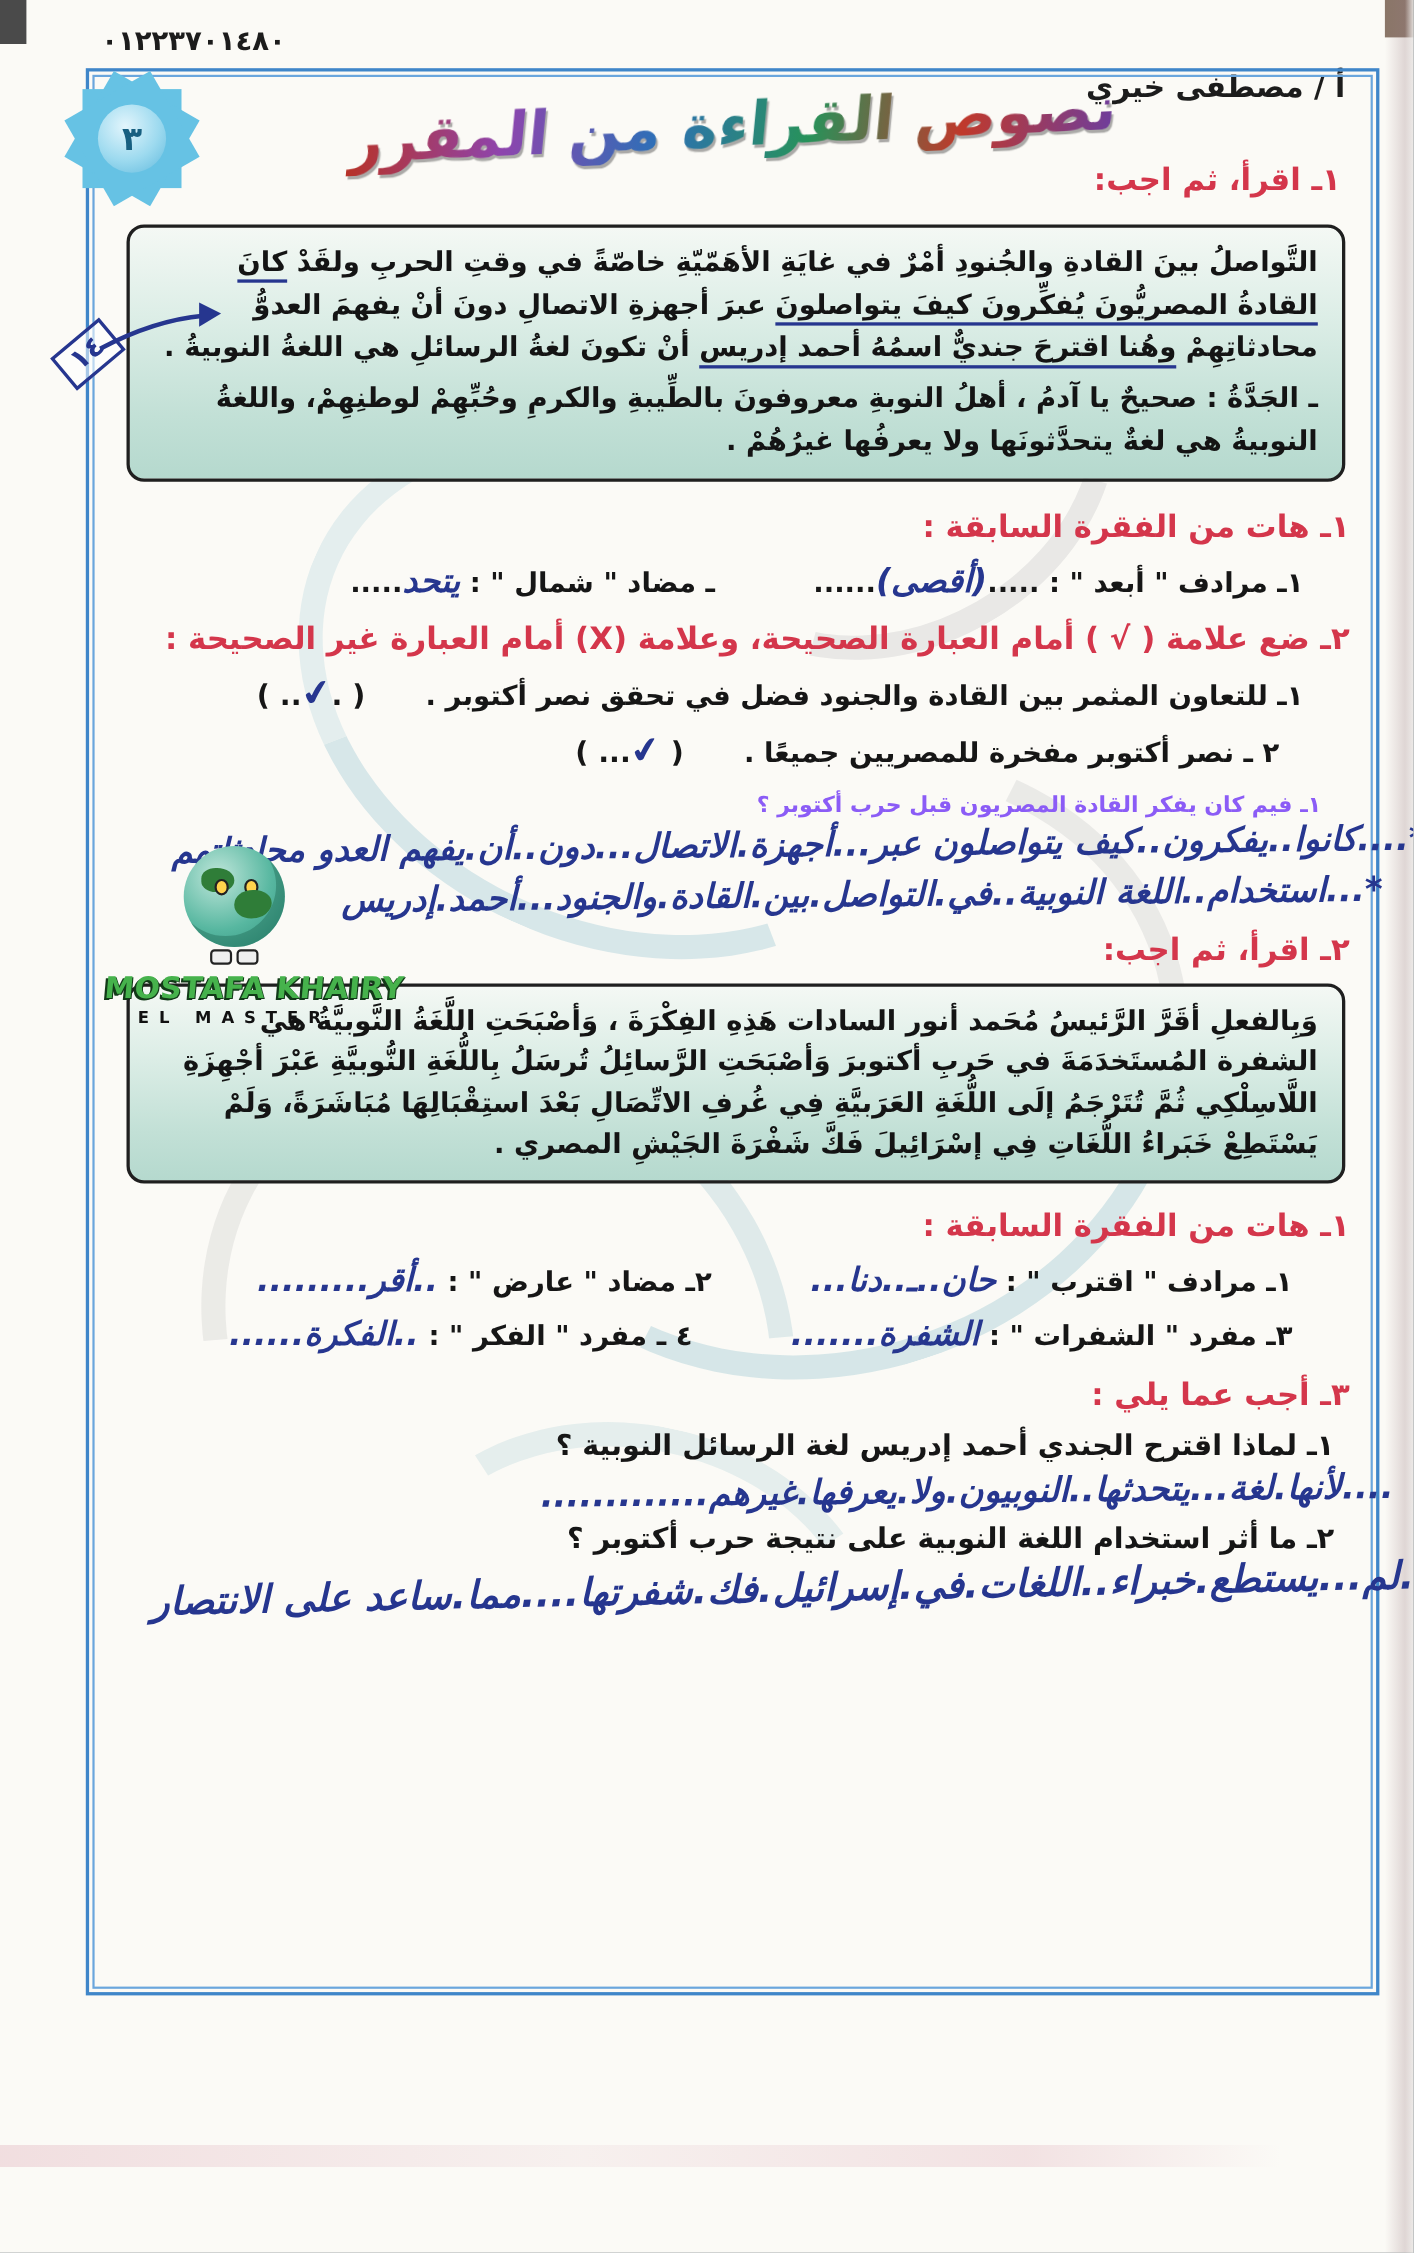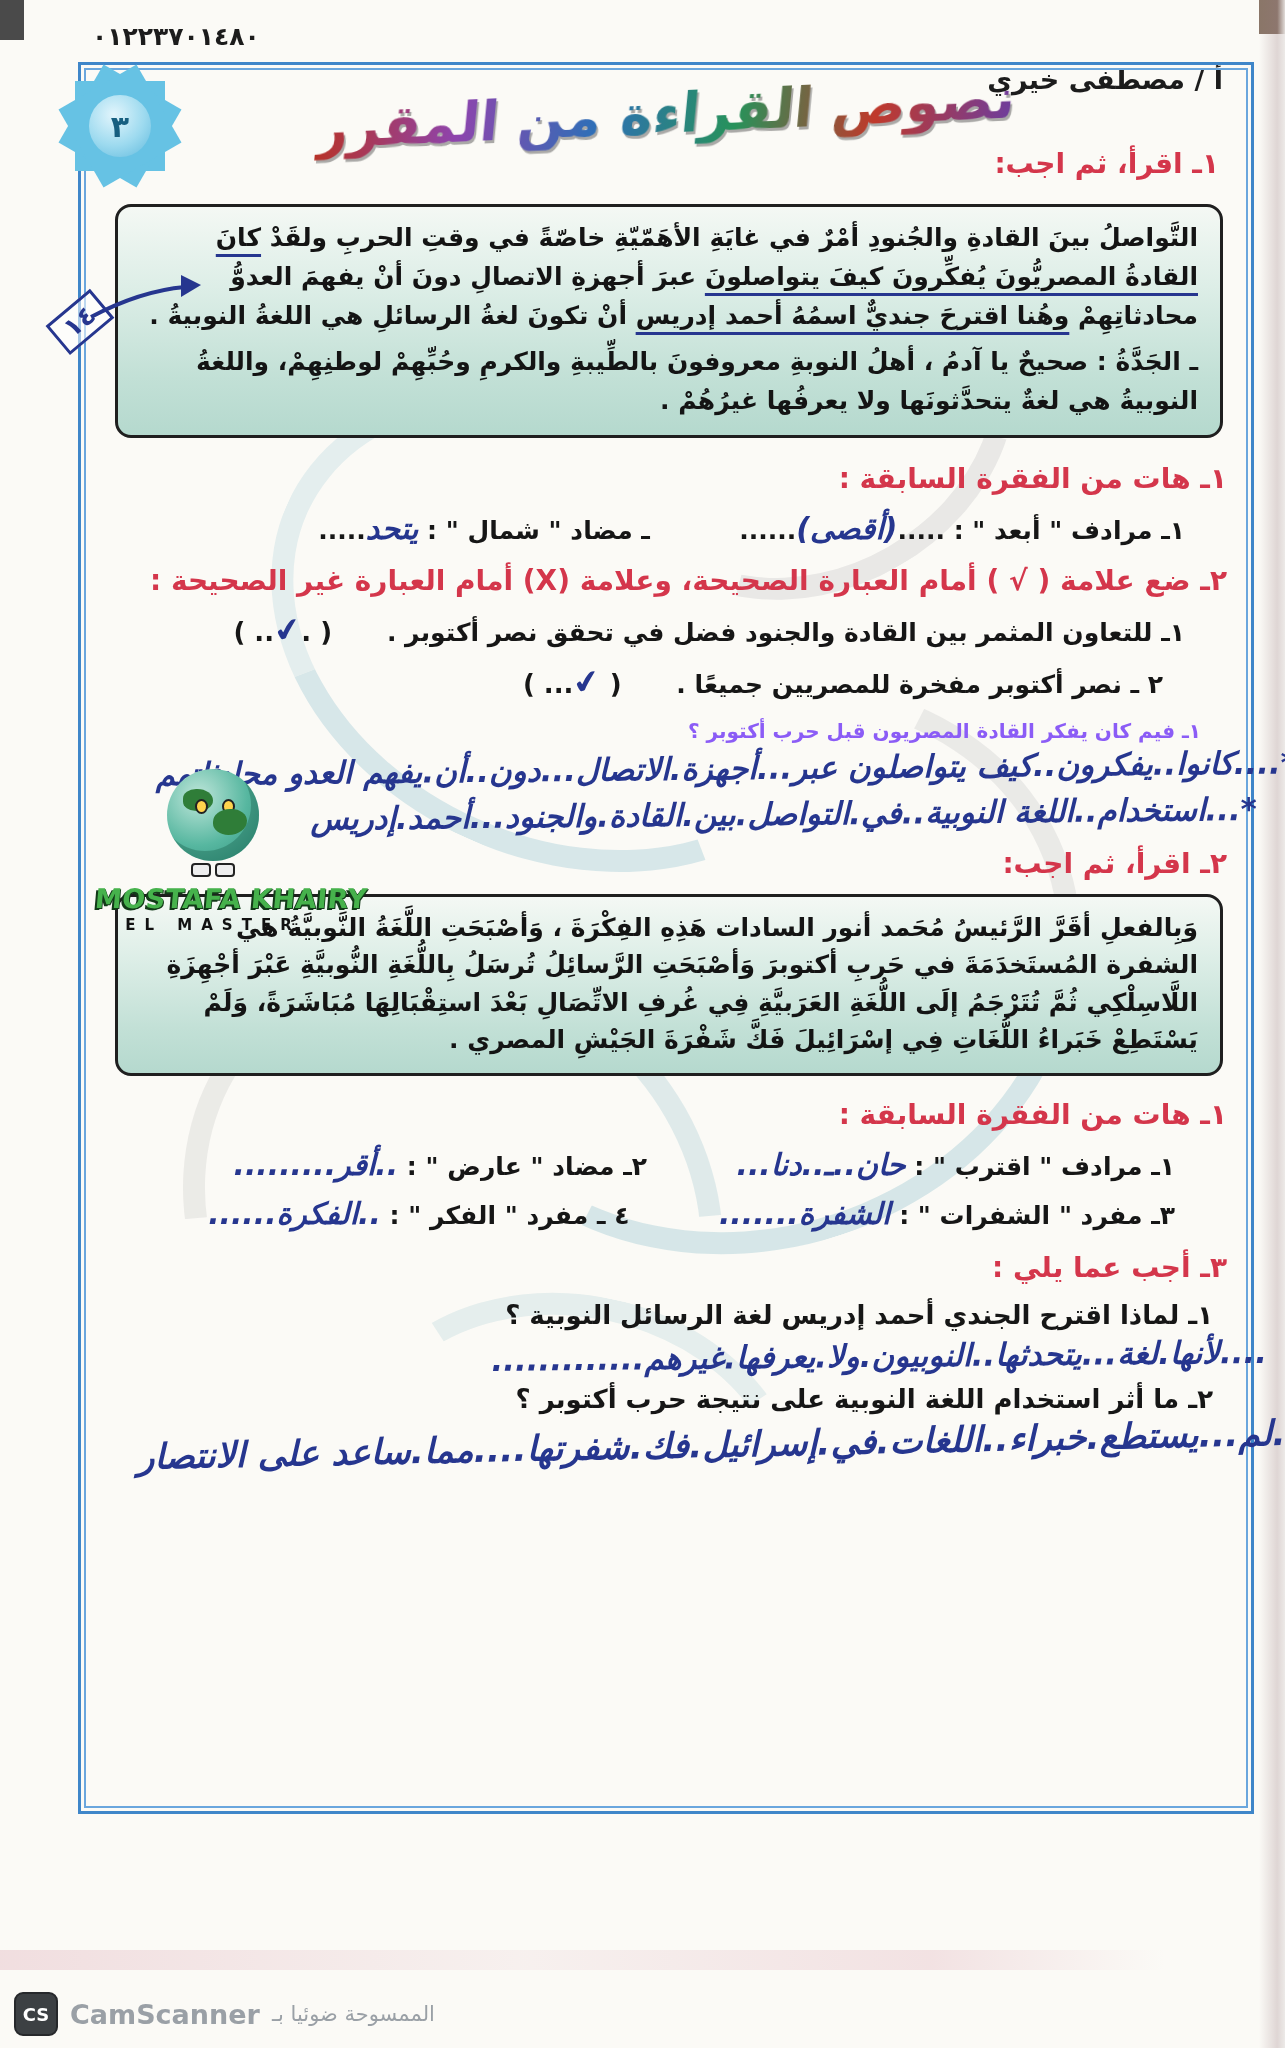--- a/index.html
+++ b/index.html
@@ -200,19 +200,14 @@
 
       <div class="q-blackq">١ـ لماذا اقترح الجندي أحمد إدريس لغة الرسائل النوبية ؟</div>
       <div class="hand-line" style="margin:10px -40px 0 -30px;">....لأنها.لغة...يتحدثها..النوبيون.ولا.يعرفها.غيرهم.............</div>
 
       <div class="q-blackq" style="margin-top:8px;">٢ـ ما أثر استخدام اللغة النوبية على نتيجة حرب أكتوبر ؟</div>
       <div class="hand-line" style="margin:12px -72px 0 -80px;font-size:35px;transform:rotate(-1.2deg);">..لم...يستطع.خبراء..اللغات.في.إسرائيل.فك.شفرتها....مما.ساعد على الانتصار</div>
 
     </div>
   </div>
 
-  <div class="footer">
-    <div class="cs-badge">CS</div>
-    <div class="cs-app">CamScanner</div>
-    <div class="cs-label">الممسوحة ضوئيا بـ</div>
-  </div>
 
 </div>
 
 </body></html>

